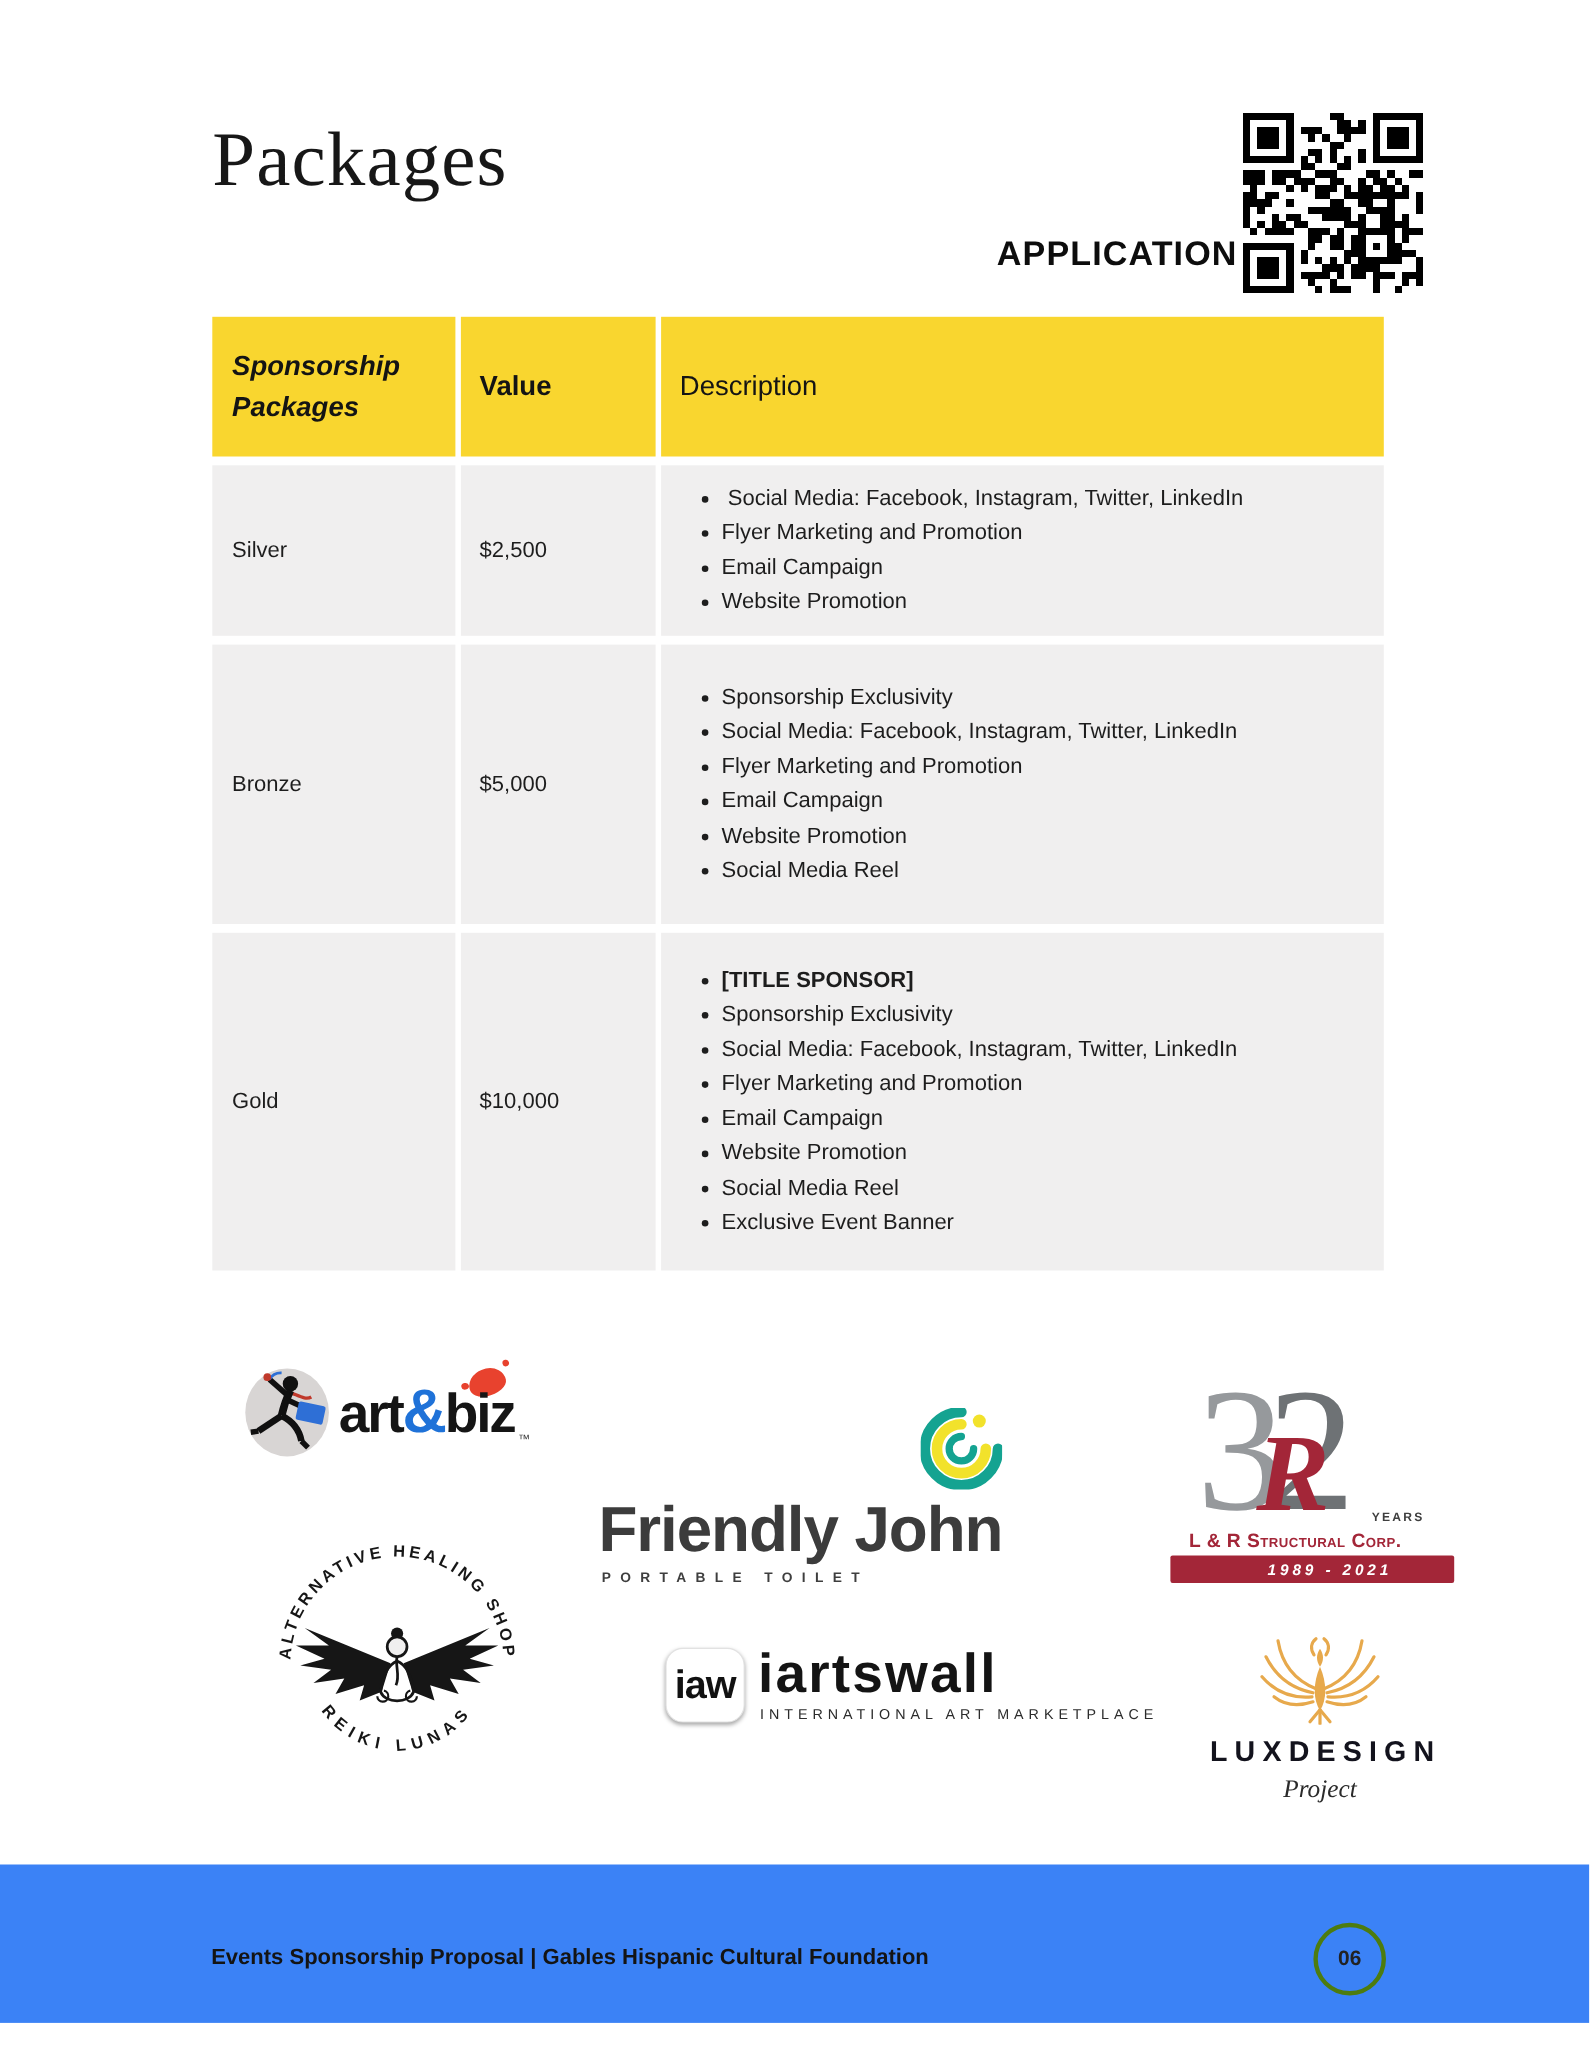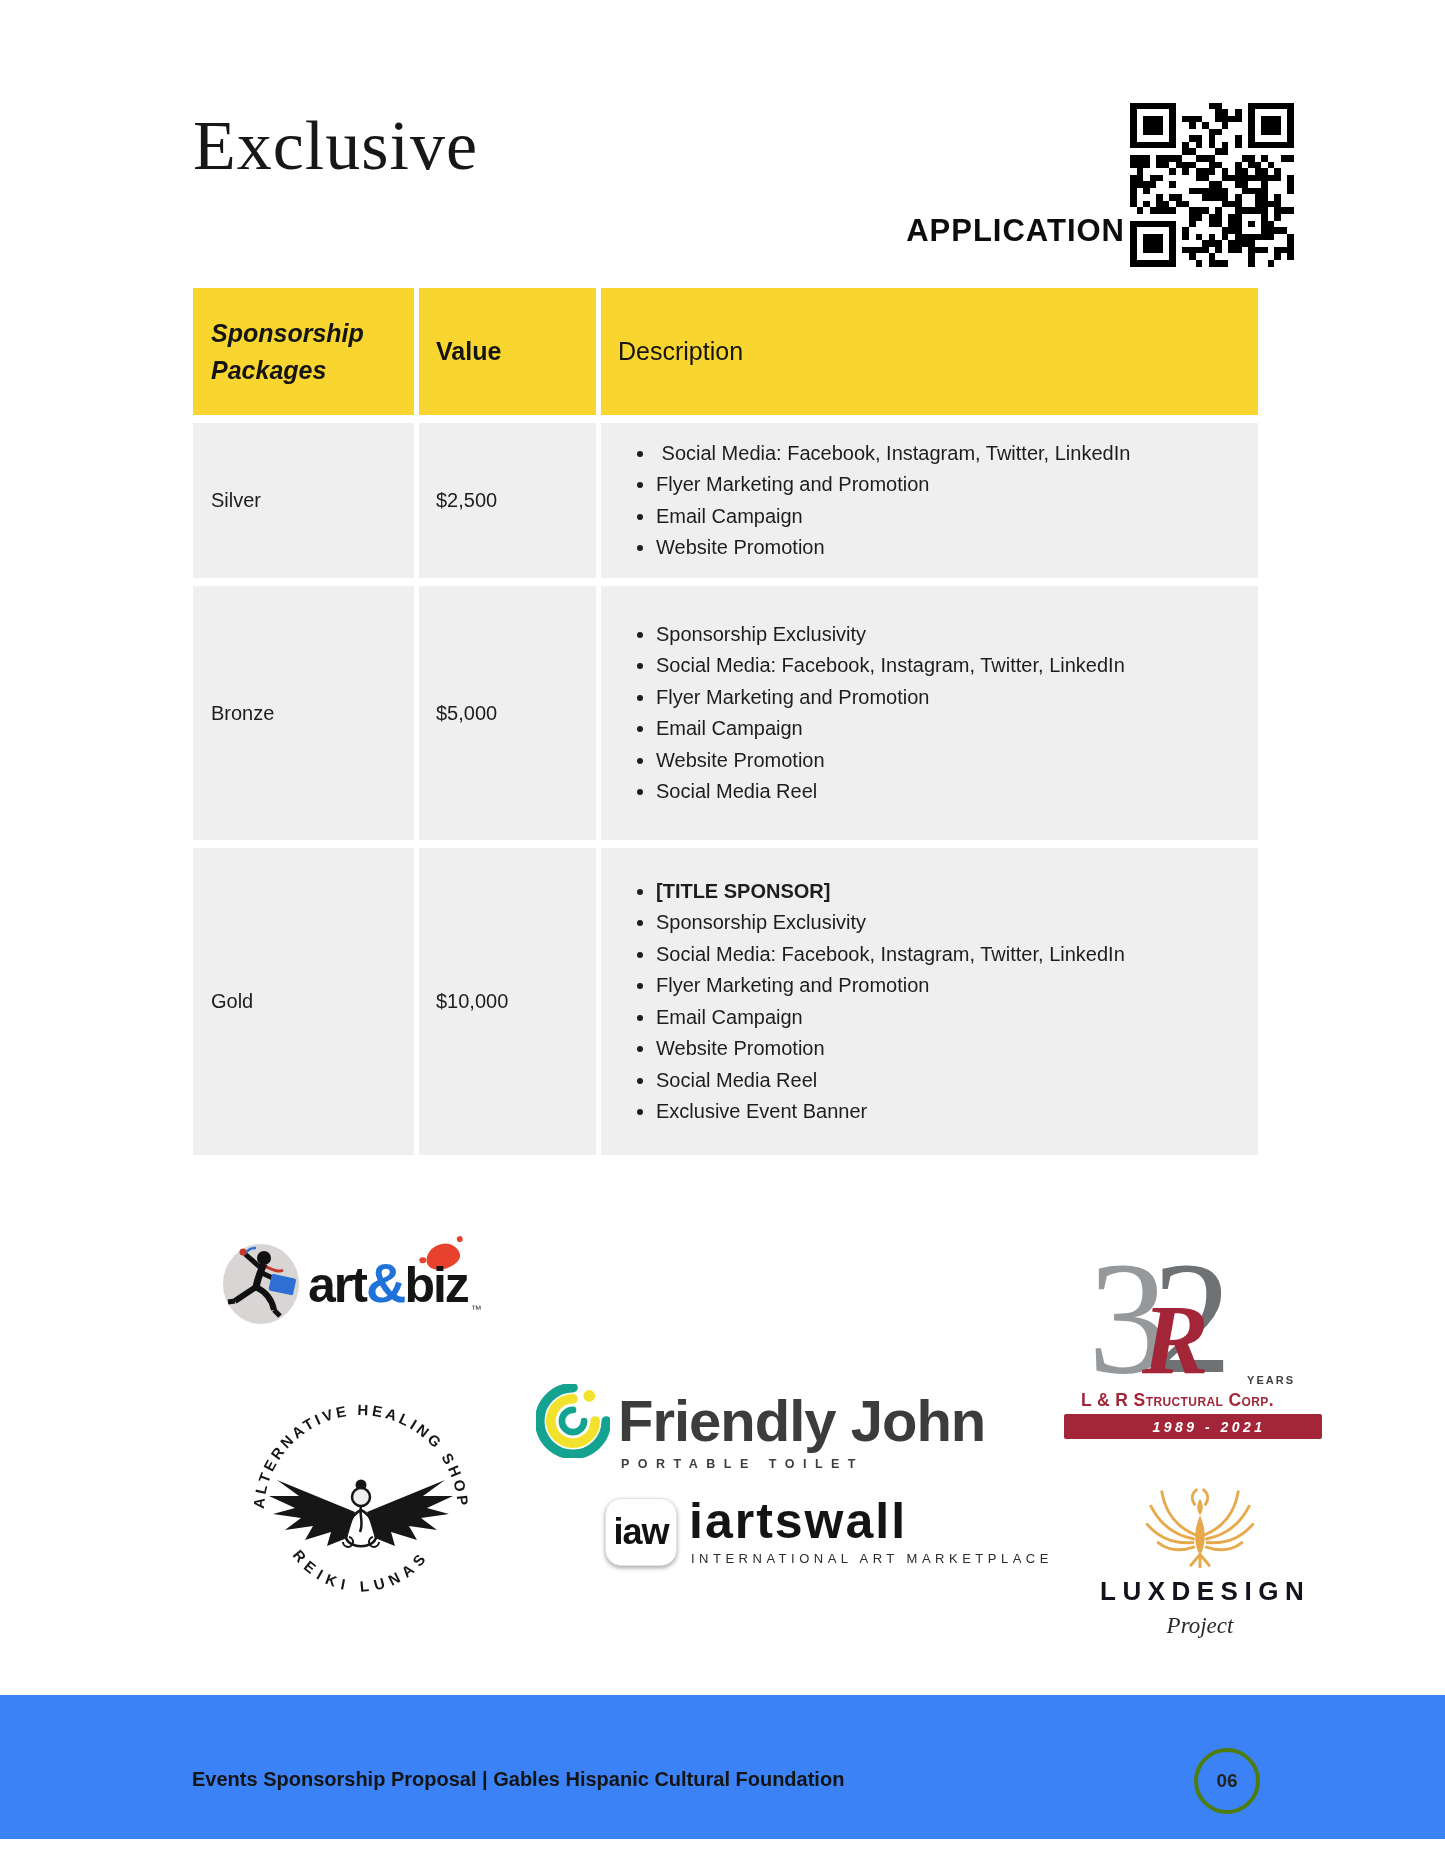--- a/index.html
+++ b/index.html
@@ -45,21 +45,21 @@
   .artbiz-text .blk{color:#151515;position:relative;z-index:2;}
   .artbiz-text .amp{color:#1F72D8;position:relative;z-index:2;font-size:56px;}
   .artbiz-splat{position:absolute;right:8px;top:4px;width:34px;height:25px;background:#E8422E;
     border-radius:54% 46% 60% 40%/60% 55% 45% 40%;transform:rotate(-12deg);z-index:1;}
   .artbiz-splat::before{content:"";position:absolute;left:-7px;top:9px;width:7px;height:6px;background:#E8422E;border-radius:50%;}
   .artbiz-splat::after{content:"";position:absolute;right:-6px;top:-4px;width:6px;height:6px;background:#E8422E;border-radius:50%;}
   .artbiz-tm{position:absolute;right:-14px;top:26px;font-size:11px;font-weight:400;letter-spacing:0;color:#333;z-index:2;}
   
   .healing{left:247px;top:1396px;width:228px;height:228px;}
   
-  .friendly{left:536px;top:1384px;display:flex;align-items:flex-start;}
+  .friendly{left:536px;top:1280px;display:flex;align-items:flex-end;flex-direction:column;}
   .fj-text{margin-left:8px;}
   .fj-name{font-size:58px;font-weight:700;color:#3C3C3C;letter-spacing:-1px;line-height:62px;margin-top:6px;}
   .fj-tagline{font-size:12.5px;font-weight:600;letter-spacing:8.5px;color:#3e3e3e;margin-top:5px;margin-left:3px;}
   
   .iaw{left:605px;top:1494px;display:flex;align-items:flex-end;}
   .iaw-badge{width:70px;height:66px;background:#fff;border:1px solid #e2e2e2;border-radius:16px;
     box-shadow:0 2px 4px rgba(0,0,0,0.35);display:flex;align-items:center;justify-content:center;
     font-size:36px;font-weight:800;letter-spacing:-1px;color:#111;margin-top:4px;}
   .iaw-col{margin-left:12px;}
   .iaw-wordmark{font-size:50px;font-weight:800;letter-spacing:2px;color:#141414;line-height:52px;}
@@ -88,21 +88,21 @@
     font-size:20px;font-weight:700;color:#141414;}
   .page-badge{position:absolute;left:1194px;top:1748px;width:58px;height:58px;border-radius:50%;
     border:4px solid #4d7c0f;display:flex;align-items:center;justify-content:center;
     font-size:19px;font-weight:600;color:#222;}
 </style>
 </head>
 <body>
 
 <div class="page">
 
-  <div class="page-title">Exclusive</div>
+  <div class="page-title">Packages</div>
   <div class="application-label">APPLICATION</div>
 
   <div class="qr">
     <svg viewBox="0 0 25 25" shape-rendering="crispEdges">
       <rect x="0" y="0" width="25" height="25" fill="#ffffff"></rect>
 
       <g fill="#000">
         <rect x="0" y="0" width="7" height="7"></rect>
           <rect x="18" y="0" width="7" height="7"></rect>
           <rect x="0" y="18" width="7" height="7"></rect>

